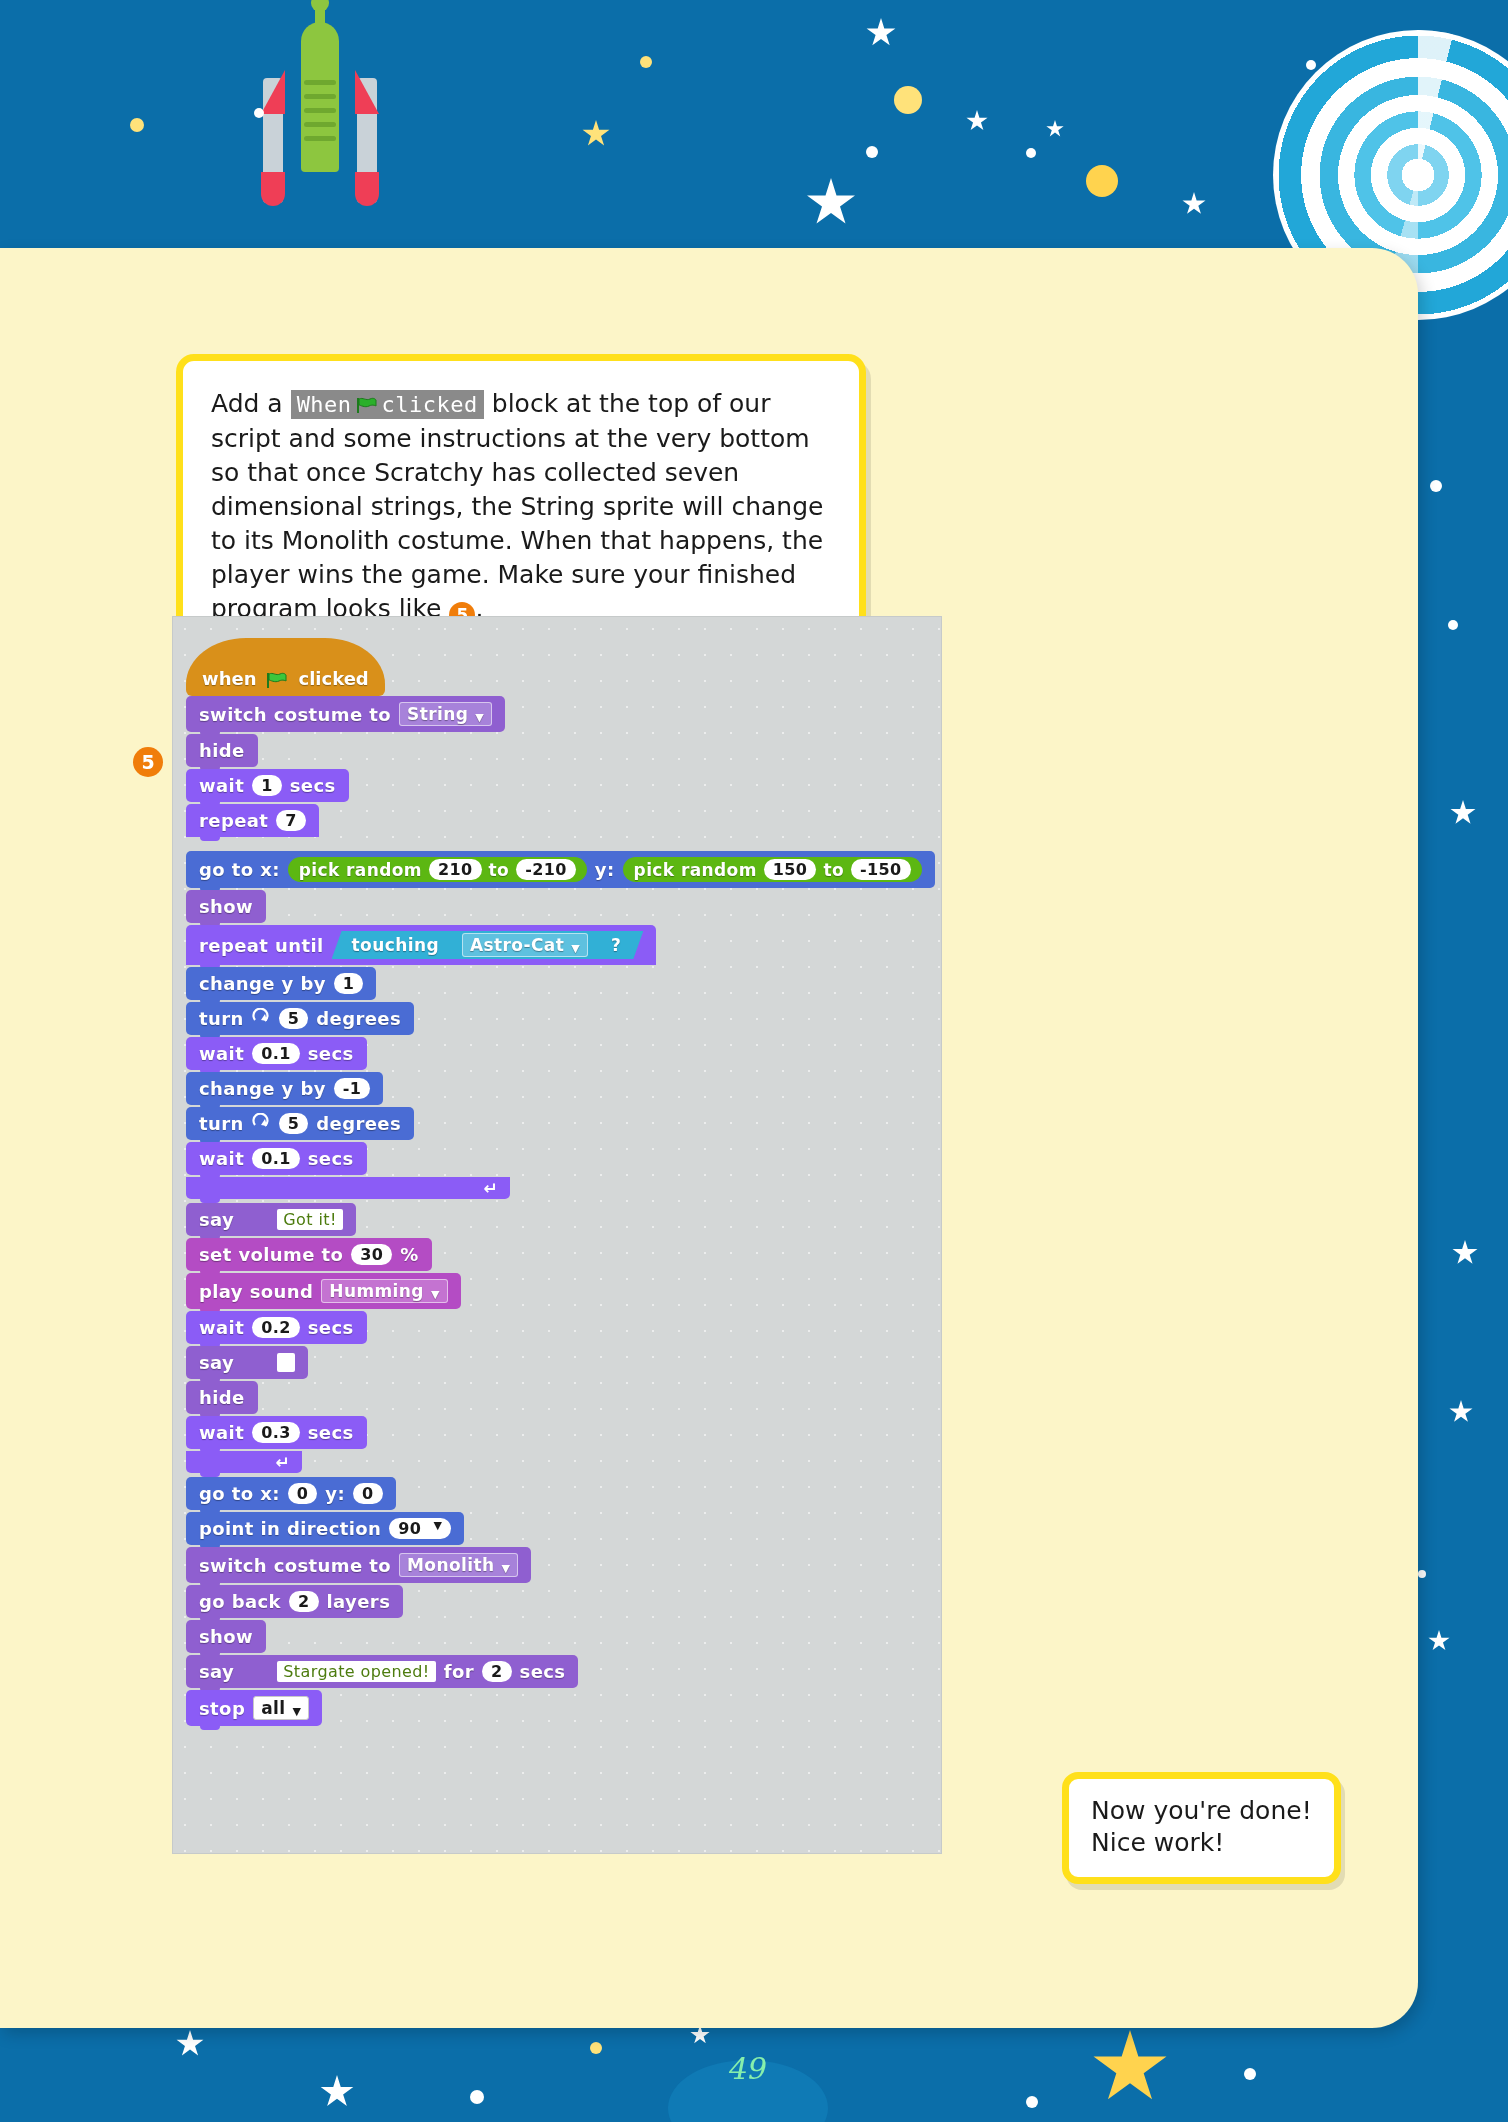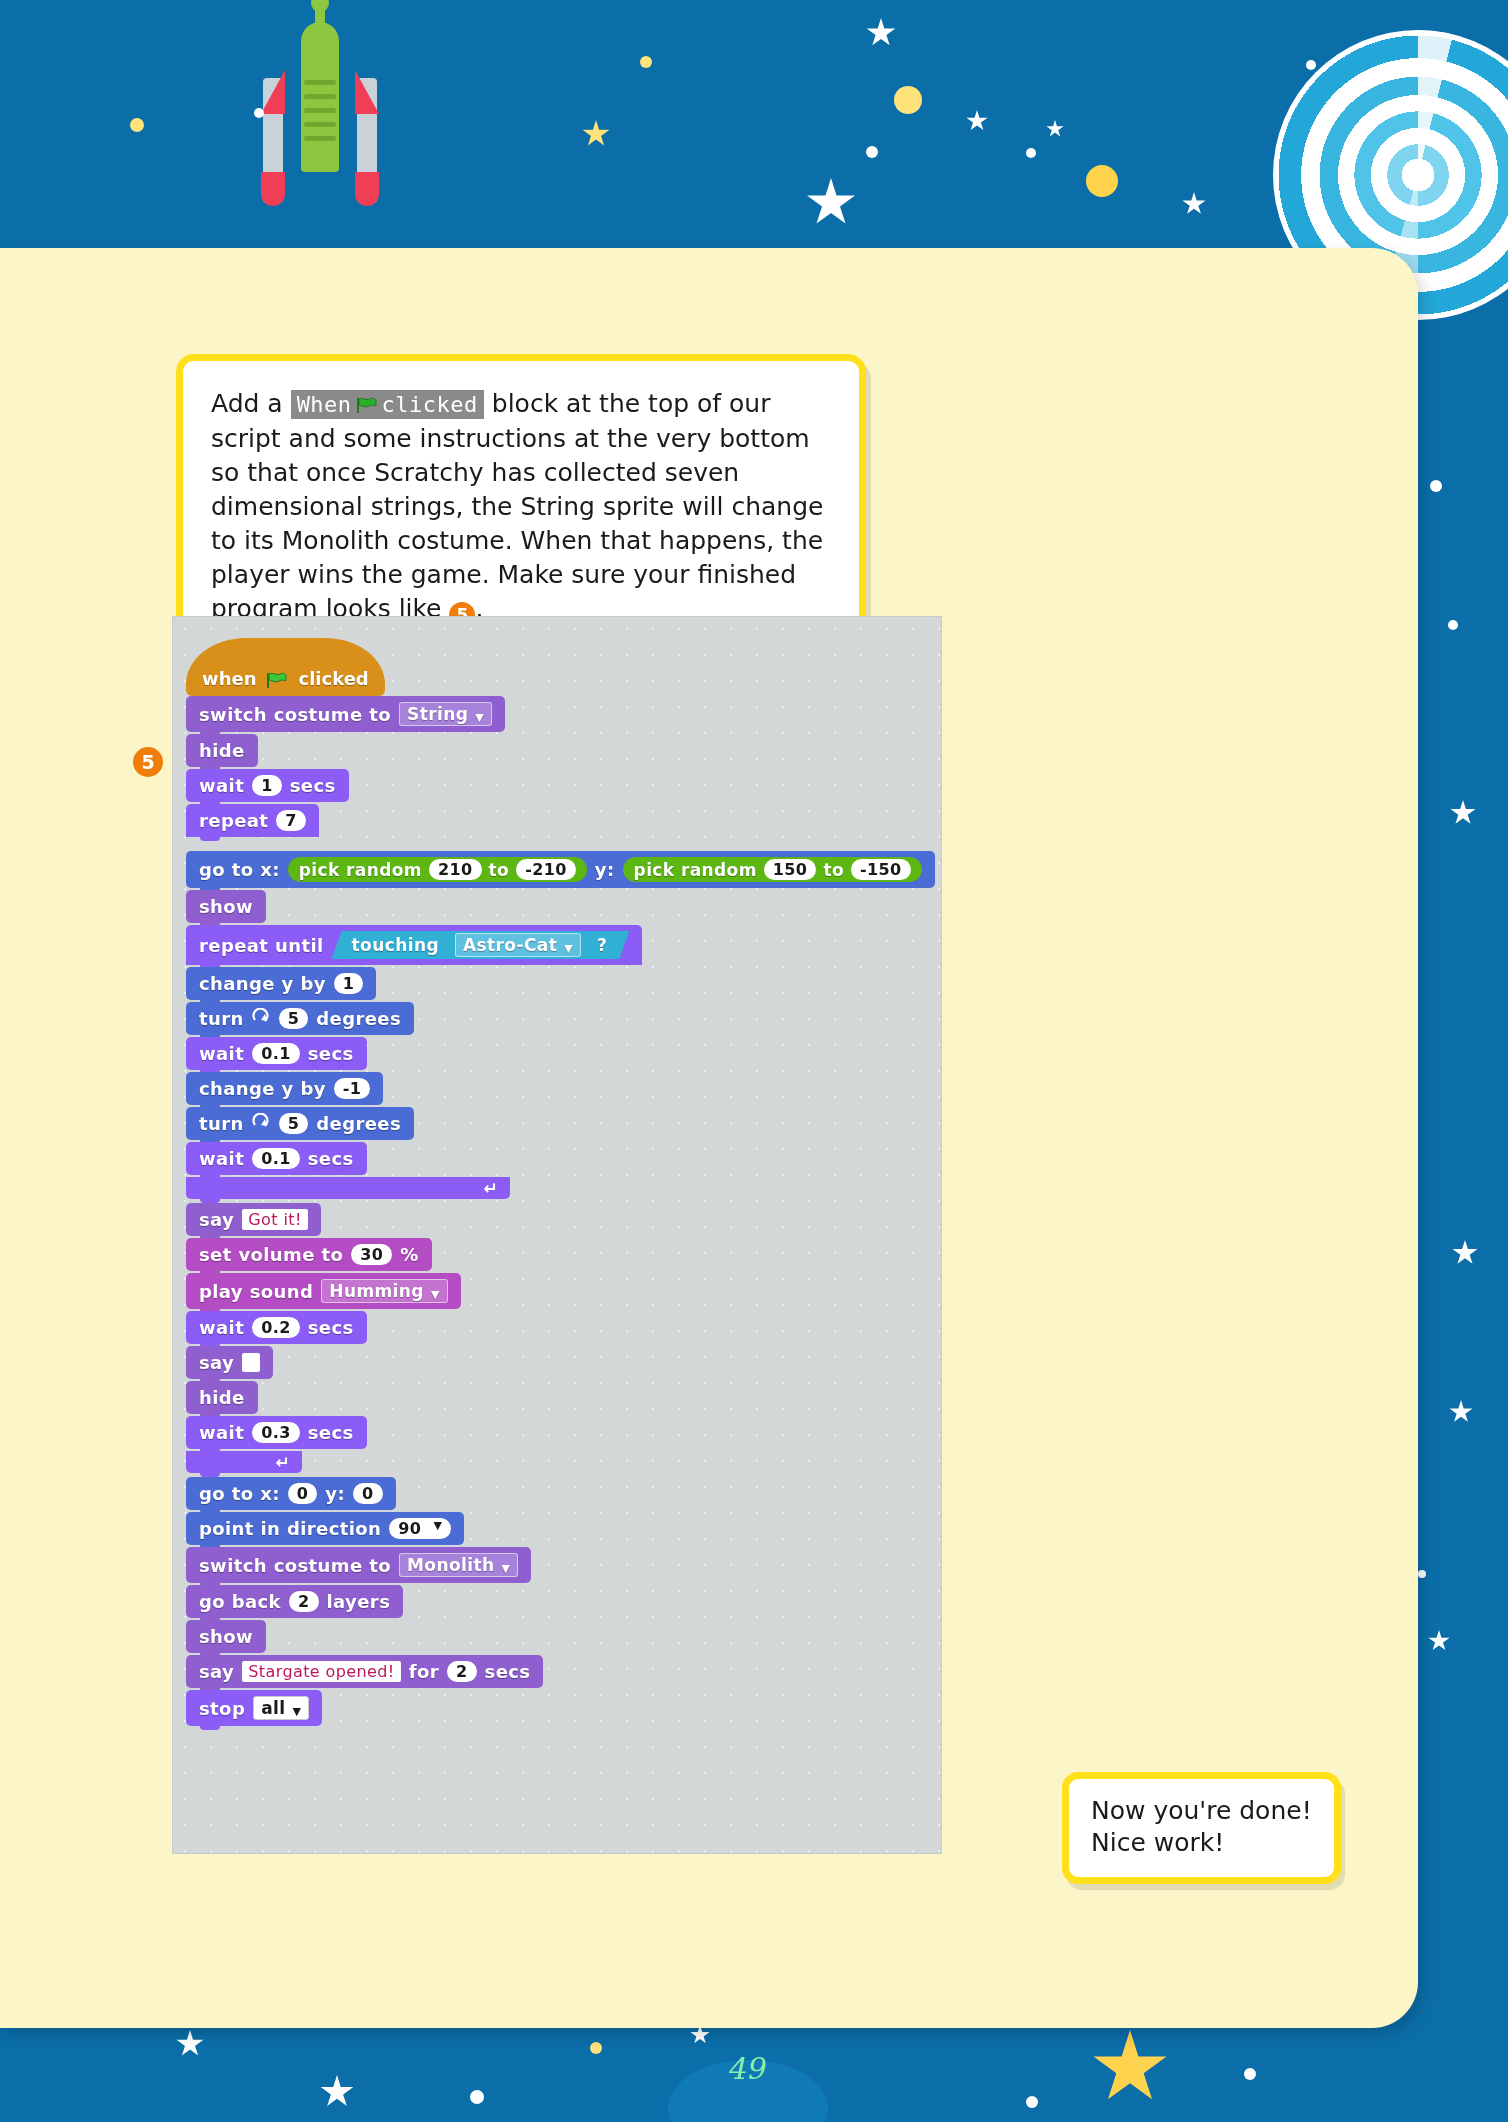--- a/index.html
+++ b/index.html
@@ -150,42 +150,43 @@
     width:20px;height:5px;border-radius:0 0 4px 4px;background:#d9901a;
   }
 
   .oval {
     display:inline-block; background:#ffffff; color:#1a1a1a;
     border-radius: 11px; padding: 1px 9px;
     font-size: 16px; font-weight:bold; text-shadow:none;
     min-width: 10px; text-align:center;
   }
   .txtfield {
-    display:inline-block; background:#ffffff; color:#be185d;
+    display:inline-block; background:#ffffff; color:#4d7c0f;
     border-radius: 2px; padding: 1px 6px;
     font-size: 16px; font-weight:normal; text-shadow:none;
     font-family:"DejaVu Sans", sans-serif;
     min-width: 14px;
+    margin-left: 35px;
   }
   .dropfield {
     display:inline-flex; align-items:flex-end; gap:7px;
     background: rgba(255,255,255,.22);
     border:1px solid rgba(255,255,255,.55);
     border-radius:3px; padding:1px 7px; font-size:17px;
   }
   .dropfield.light { background:#ffffff; color:#1a1a1a; text-shadow:none; border-color:#c8c8c8;}
   .caret { font-size:11px; }
 
   .green-rep {
     display:inline-flex; align-items:center; gap:7px;
     background:#5cb712; border-radius:14px; padding:2px 11px;
     font-size:17px; font-weight:bold;
   }
   .hexa {
-    display:inline-flex; align-items:center; gap:16px;
+    display:inline-flex; align-items:center; gap:23px;
     background:#31b0d6; padding:2px 16px; font-size:17px; font-weight:bold;
     clip-path: polygon(10px 0, 100% 0, calc(100% - 10px) 100%, 0 100%);
     padding-left:20px; padding-right:22px;
   }
 
   .flag-glyph { display:inline-block; width:22px;height:17px; position:relative; }
 
   
   .cwrap { position:relative; }
   .cblock-body { display:flex; }

